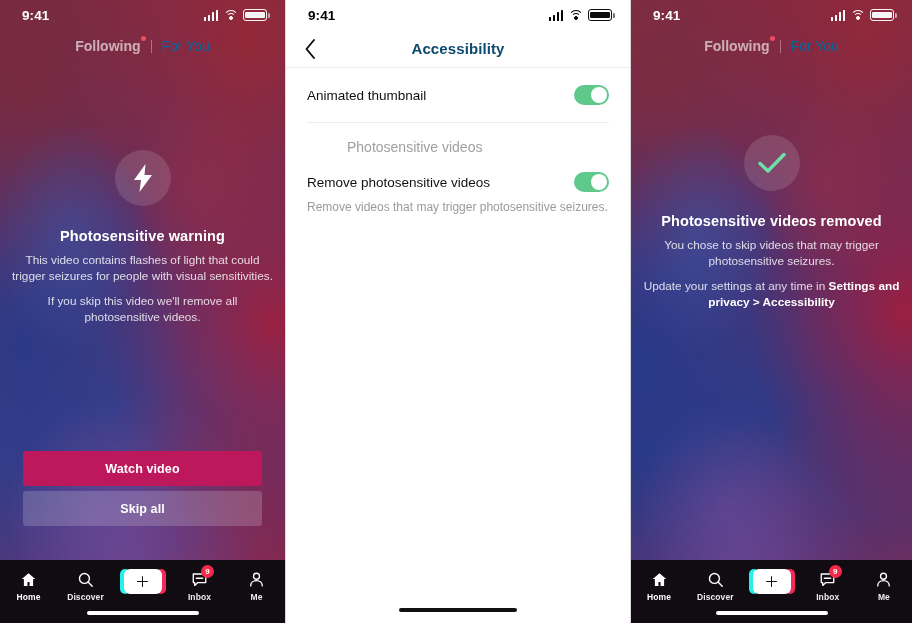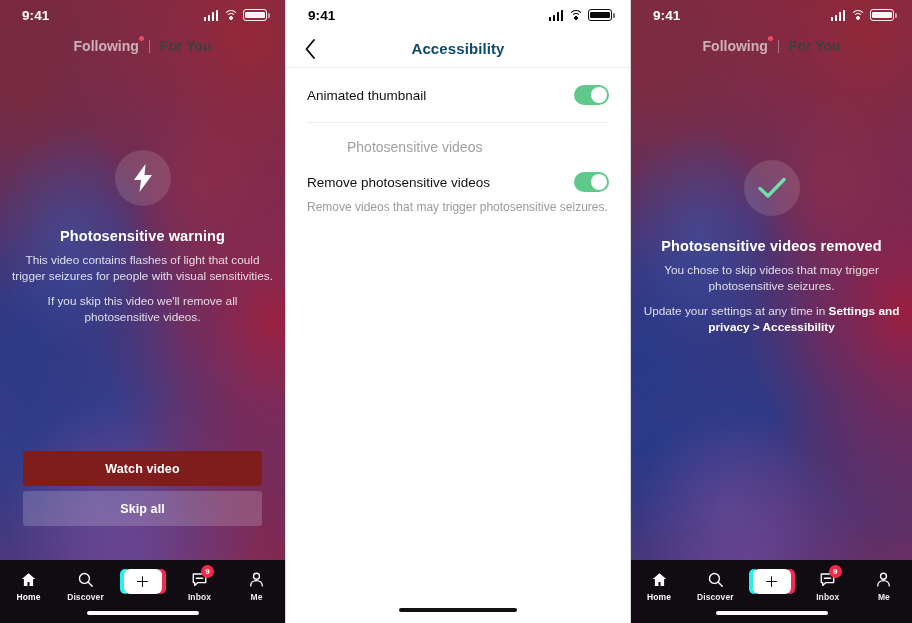--- a/index.html
+++ b/index.html
@@ -69,40 +69,40 @@
   .ico-batt { position:relative; width:24px; height:11.5px; border:1.3px solid currentColor;
               border-radius:3px; opacity:.95; }
   .ico-batt::after { content:""; position:absolute; right:-3.5px; top:3.2px; width:2px; height:5px;
               background:currentColor; border-radius:0 1.5px 1.5px 0; opacity:.6; }
   .ico-batt i { position:absolute; inset:1.4px; background:currentColor; border-radius:1.3px; }
 
   
   .feed-tabs { position:relative; z-index:5; display:flex; align-items:center;
                justify-content:center; gap:10px; margin-top:8px; }
   .tab { font-size:14px; color:rgba(255,255,255,.62); font-weight:600; position:relative; }
-  .tab.active { color:#404040; font-weight:700; }
+  .tab.active { color:#0369a1; font-weight:400; }
   .tab-dot { position:absolute; top:-2px; right:-5px; width:5px; height:5px; border-radius:50%;
              background:#ee4c5f; }
   .tab-sep { width:1px; height:13px; background:rgba(255,255,255,.35); }
 
   
   .overlay { position:absolute; z-index:6; left:0; right:0; top:150px; text-align:center; padding:0 10px; }
-  .overlay-right { top:160px; }
+  .overlay-right { top:135px; }
   .badge-circle { width:56px; height:56px; border-radius:50%; background:rgba(255,255,255,.13);
                   margin:0 auto 22px; display:flex; align-items:center; justify-content:center; }
   .ov-title { font-size:14.5px; font-weight:700; color:#fff; margin-bottom:9px; letter-spacing:.1px; }
   .ov-body  { font-size:11.8px; line-height:15.5px; color:rgba(255,255,255,.82); }
   .ov-body.second { margin-top:10px; }
   .ov-body b { font-weight:700; color:#fff; }
 
   
   .actions { position:absolute; z-index:6; left:23px; right:23px; bottom:97px; }
   .btn { height:35px; border-radius:3px; display:flex; align-items:center; justify-content:center;
          font-size:12.5px; font-weight:700; color:#fff; letter-spacing:.1px; cursor:pointer; }
-  .btn-primary { background:#7f1d1d; margin-bottom:5px; }
+  .btn-primary { background:#be185d; margin-bottom:5px; }
   .btn-ghost   { background:rgba(255,255,255,.18); }
 
   
   .tabbar { position:absolute; z-index:7; left:0; right:0; bottom:0; height:63px; background:#110c11;
             display:flex; align-items:flex-start; padding-top:9px; }
   .nav-item { flex:1; display:flex; flex-direction:column; align-items:center; gap:3px;
               position:relative; cursor:pointer; }
   .nav-ico { height:20px; display:flex; align-items:center; justify-content:center; color:#fff; }
   .nav-label { font-size:8.5px; color:#fff; font-weight:600; letter-spacing:.1px; }
   .nav-item.dim .nav-ico, .nav-item.dim .nav-label { color:rgba(255,255,255,.92); }

